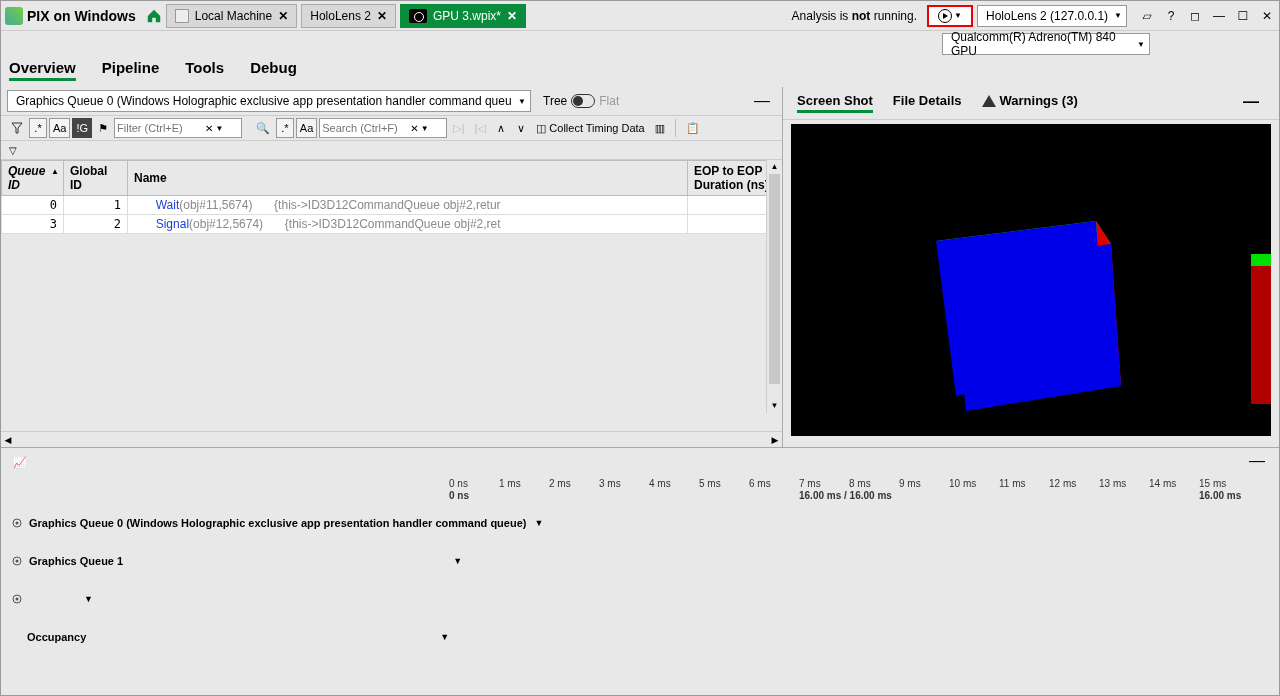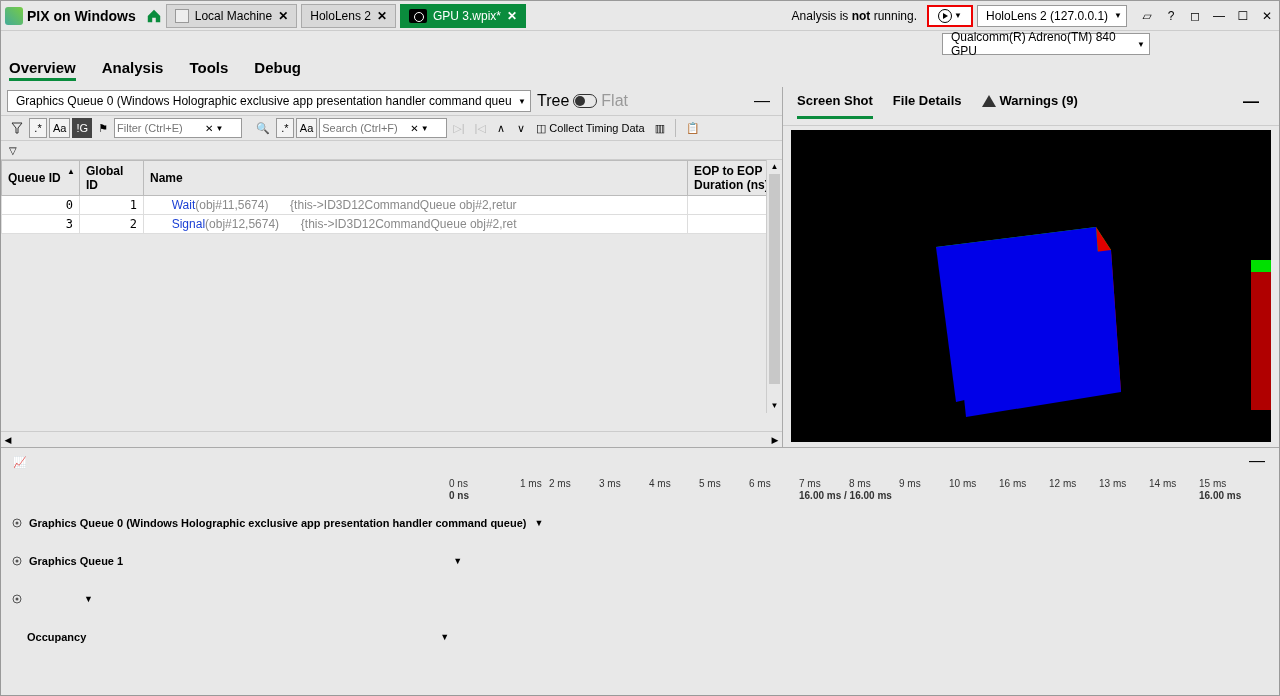--- a/index.html
+++ b/index.html
@@ -23,21 +23,21 @@
 .dropdown .dd-arrow { margin-left: 6px; font-size: 8px; }
 .win-controls { display: flex; gap: 8px; margin-left: 8px; }
 .win-btn { width: 16px; height: 16px; display: flex; align-items: center; justify-content: center; }
 .second-row { position: absolute; top: 30px; right: 130px; }
 .menubar { display: flex; gap: 26px; padding: 8px 18px 6px 18px; font-size: 15px; font-weight: 600; }
 .menubar-item.active { color: #000; border-bottom: 3px solid #0a8c3d; padding-bottom: 2px; }
 .main-split { display: flex; height: 360px; }
 .left-pane { width: 782px; border-right: 1px solid #aaa; background: #e8e8e8; display: flex; flex-direction: column; }
 .right-pane { flex: 1; background: #e8e8e8; }
 .queue-row { display: flex; align-items: center; padding: 3px 6px; gap: 6px; }
-.tree-toggle { display: inline-flex; align-items: center; gap: 4px; font-size: 16px; }
+.tree-toggle { display: inline-flex; align-items: center; gap: 4px; margin-left: 6px; font-size: 12px; }
 .pill { width: 24px; height: 14px; border: 1px solid #333; border-radius: 7px; position: relative; }
 .pill::after { content: ''; position: absolute; left: 1px; top: 1px; width: 10px; height: 10px; background: #333; border-radius: 50%; }
 .collapse-btn { margin-left: auto; font-size: 16px; padding: 0 6px; }
 .toolbar { display: flex; align-items: center; padding: 2px 6px; gap: 2px; border-top: 1px solid #ccc; border-bottom: 1px solid #ccc; background: #e8e8e8; }
 .tb-btn { min-width: 18px; height: 20px; display: inline-flex; align-items: center; justify-content: center; border: 1px solid transparent; padding: 0 3px; font-size: 11px; }
 .tb-btn.boxed { border: 1px solid #999; background: #f4f4f4; }
 .tb-btn.dark { background: #444; color: #fff; }
 .search-box { height: 20px; border: 1px solid #999; background: #fff; display: inline-flex; align-items: center; padding: 0 2px; width: 128px; }
 .search-box input { border: none; outline: none; font-size: 11px; width: 88px; color: #888; background: transparent; }
 .sub-toolbar { padding: 2px 8px; border-bottom: 1px solid #ccc; }
@@ -49,21 +49,21 @@
 .sort-arrow { font-size: 8px; position: absolute; right: 4px; top: 6px; }
 .call-fn { color: #1a3fd4; }
 .call-args { color: #8a8a8a; }
 .edit-icon { position: absolute; right: 6px; top: 2px; font-size: 13px; }
 .scrollbar-v { position: absolute; right: 0; top: 0; bottom: 18px; width: 16px; background: #e8e8e8; border-left: 1px solid #ccc; }
 .scrollbar-v .thumb { position: absolute; top: 14px; left: 2px; right: 2px; height: 210px; background: #c8c8c8; }
 .scrollbar-v .arrow { position: absolute; left: 0; right: 0; height: 14px; text-align: center; font-size: 8px; line-height: 14px; }
 .scrollbar-h { height: 16px; background: #e8e8e8; border-top: 1px solid #ccc; display: flex; align-items: center; }
 .scrollbar-h .arrow { width: 14px; text-align: center; font-size: 9px; }
 .right-tabs { display: flex; gap: 20px; padding: 6px 14px; font-size: 13px; font-weight: 600; border-bottom: 1px solid #ccc; }
-.right-tab.active { border-bottom: 3px solid #0a8c3d; padding-bottom: 8px; }
+.right-tab.active { border-bottom: 3px solid #0a8c3d; padding-bottom: 2px; }
 .warn-icon { display: inline-block; width: 14px; height: 12px; border-left: 7px solid transparent; border-right: 7px solid transparent; border-bottom: 12px solid #333; position: relative; top: 2px; margin-right: 4px; }
 .screenshot-view { height: 312px; background: #000; margin: 4px 8px; position: relative; overflow: hidden; }
 .cube { position: absolute; }
 .cube1 { left: 120px; top: 62px; }
 .cube2 { right: -30px; top: 130px; }
 .bottom-pane { height: 244px; border-top: 1px solid #aaa; background: #e8e8e8; display: flex; flex-direction: column; }
 .bp-toolbar { display: flex; padding: 4px 8px; }
 .timeline-area { flex: 1; position: relative; overflow: hidden; }
 .time-ruler { position: absolute; top: 0; left: 448px; right: 4px; height: 30px; font-size: 10px; color: #333; }
 .tick { position: absolute; top: 2px; }
@@ -126,21 +126,21 @@
 </div>
 <div class="second-row">
   <div class="dropdown" style="width:208px;">
     <span>Qualcomm(R) Adreno(TM) 840 GPU</span>
     <span class="dd-arrow">▼</span>
   </div>
 </div>
 
 <div class="menubar" style="margin-top:20px;padding-left:8px;">
   <div class="menubar-item active">Overview</div>
-  <div class="menubar-item">Analysis</div>
+  <div class="menubar-item">Pipeline</div>
   <div class="menubar-item">Tools</div>
   <div class="menubar-item">Debug</div>
 </div>
 
 <div class="main-split">
   <div class="left-pane">
     <div class="queue-row">
       <div class="dropdown" style="width:524px;">
         <span style="white-space:nowrap;overflow:hidden;">Graphics Queue 0 (Windows Holographic exclusive app presentation handler command queue)</span>
         <span class="dd-arrow">▼</span>
@@ -189,21 +189,21 @@
       <div class="tb-btn">📋</div>
     </div>
     <div class="sub-toolbar">
       <span style="font-size:10px;">▽</span>
     </div>
     <div class="table-area">
       <span class="edit-icon">✎</span>
       <table class="event-table">
         <thead>
           <tr>
-            <th style="width:78px;"><span>Queue ID</span><span class="sort-arrow">▲</span></th>
+            <th style="width:62px;font-style:italic;"><span>Queue ID</span><span class="sort-arrow">▲</span></th>
             <th style="width:64px;">Global ID</th>
             <th>Name</th>
             <th style="width:94px;">EOP to EOP Duration (ns)</th>
           </tr>
         </thead>
         <tbody>
           <tr>
             <td class="num">0</td>
             <td class="num">1</td>
             <td>&nbsp;&nbsp;&nbsp;<span class="call-fn">Wait</span><span class="call-args">(obj#11,5674)</span>&nbsp;&nbsp;&nbsp;<span class="call-args">{this-&gt;ID3D12CommandQueue obj#2,retur</span></td>
@@ -228,21 +228,21 @@
       <div style="flex:1;"></div>
       <div class="arrow">▶</div>
     </div>
   </div>
 
   <div class="right-pane">
     <div class="right-tabs">
       <div class="right-tab active">Screen Shot</div>
       <div class="right-tab">File Details</div>
       <div class="right-tab">
-        <span class="warn-icon"></span><span>Warnings (9)</span>
+        <span class="warn-icon"></span><span>Warnings (3)</span>
       </div>
       <div style="margin-left:auto;" class="collapse-btn">—</div>
     </div>
     <div class="screenshot-view">
       <svg class="cube cube1" width="230" height="230">
         <polygon points="25,55 185,35 200,58 40,78" fill="#00e000"></polygon>
         <polygon points="185,35 200,58 210,200 195,175" fill="#e00000"></polygon>
         <polygon points="25,55 185,35 195,175 45,210" fill="#0000e8"></polygon>
         <polygon points="40,78 200,58 210,200 55,225" fill="#0000e8"></polygon>
       </svg>
@@ -256,31 +256,31 @@
 
 <div class="bottom-pane">
   <div class="bp-toolbar">
     <div class="tb-btn">📈</div>
     <div style="flex:1;"></div>
     <div class="collapse-btn">—</div>
   </div>
   <div class="timeline-area">
     <div class="time-ruler">
       <div class="tick" style="left:0px;">0 ns</div>
-      <div class="tick" style="left:50px;margin-left:21px;">1 ms</div>
+      <div class="tick" style="left:50px;">1 ms</div>
       <div class="tick" style="left:100px;">2 ms</div>
       <div class="tick" style="left:150px;">3 ms</div>
       <div class="tick" style="left:200px;">4 ms</div>
       <div class="tick" style="left:250px;">5 ms</div>
       <div class="tick" style="left:300px;text-align:right;">6 ms</div>
       <div class="tick" style="left:350px;">7 ms</div>
       <div class="tick" style="left:400px;">8 ms</div>
       <div class="tick" style="left:450px;">9 ms</div>
       <div class="tick" style="left:500px;">10 ms</div>
-      <div class="tick" style="left:550px;">16 ms</div>
+      <div class="tick" style="left:550px;">11 ms</div>
       <div class="tick" style="left:600px;">12 ms</div>
       <div class="tick" style="left:650px;">13 ms</div>
       <div class="tick" style="left:700px;">14 ms</div>
       <div class="tick" style="left:750px;">15 ms</div>
       <div class="tick-sub" style="left:0px;">0 ns</div>
       <div class="tick-sub" style="left:350px;">16.00 ms / 16.00 ms</div>
       <div class="tick-sub" style="left:750px;">16.00 ms</div>
     </div>
     <div class="lanes">
       <div class="lane">

